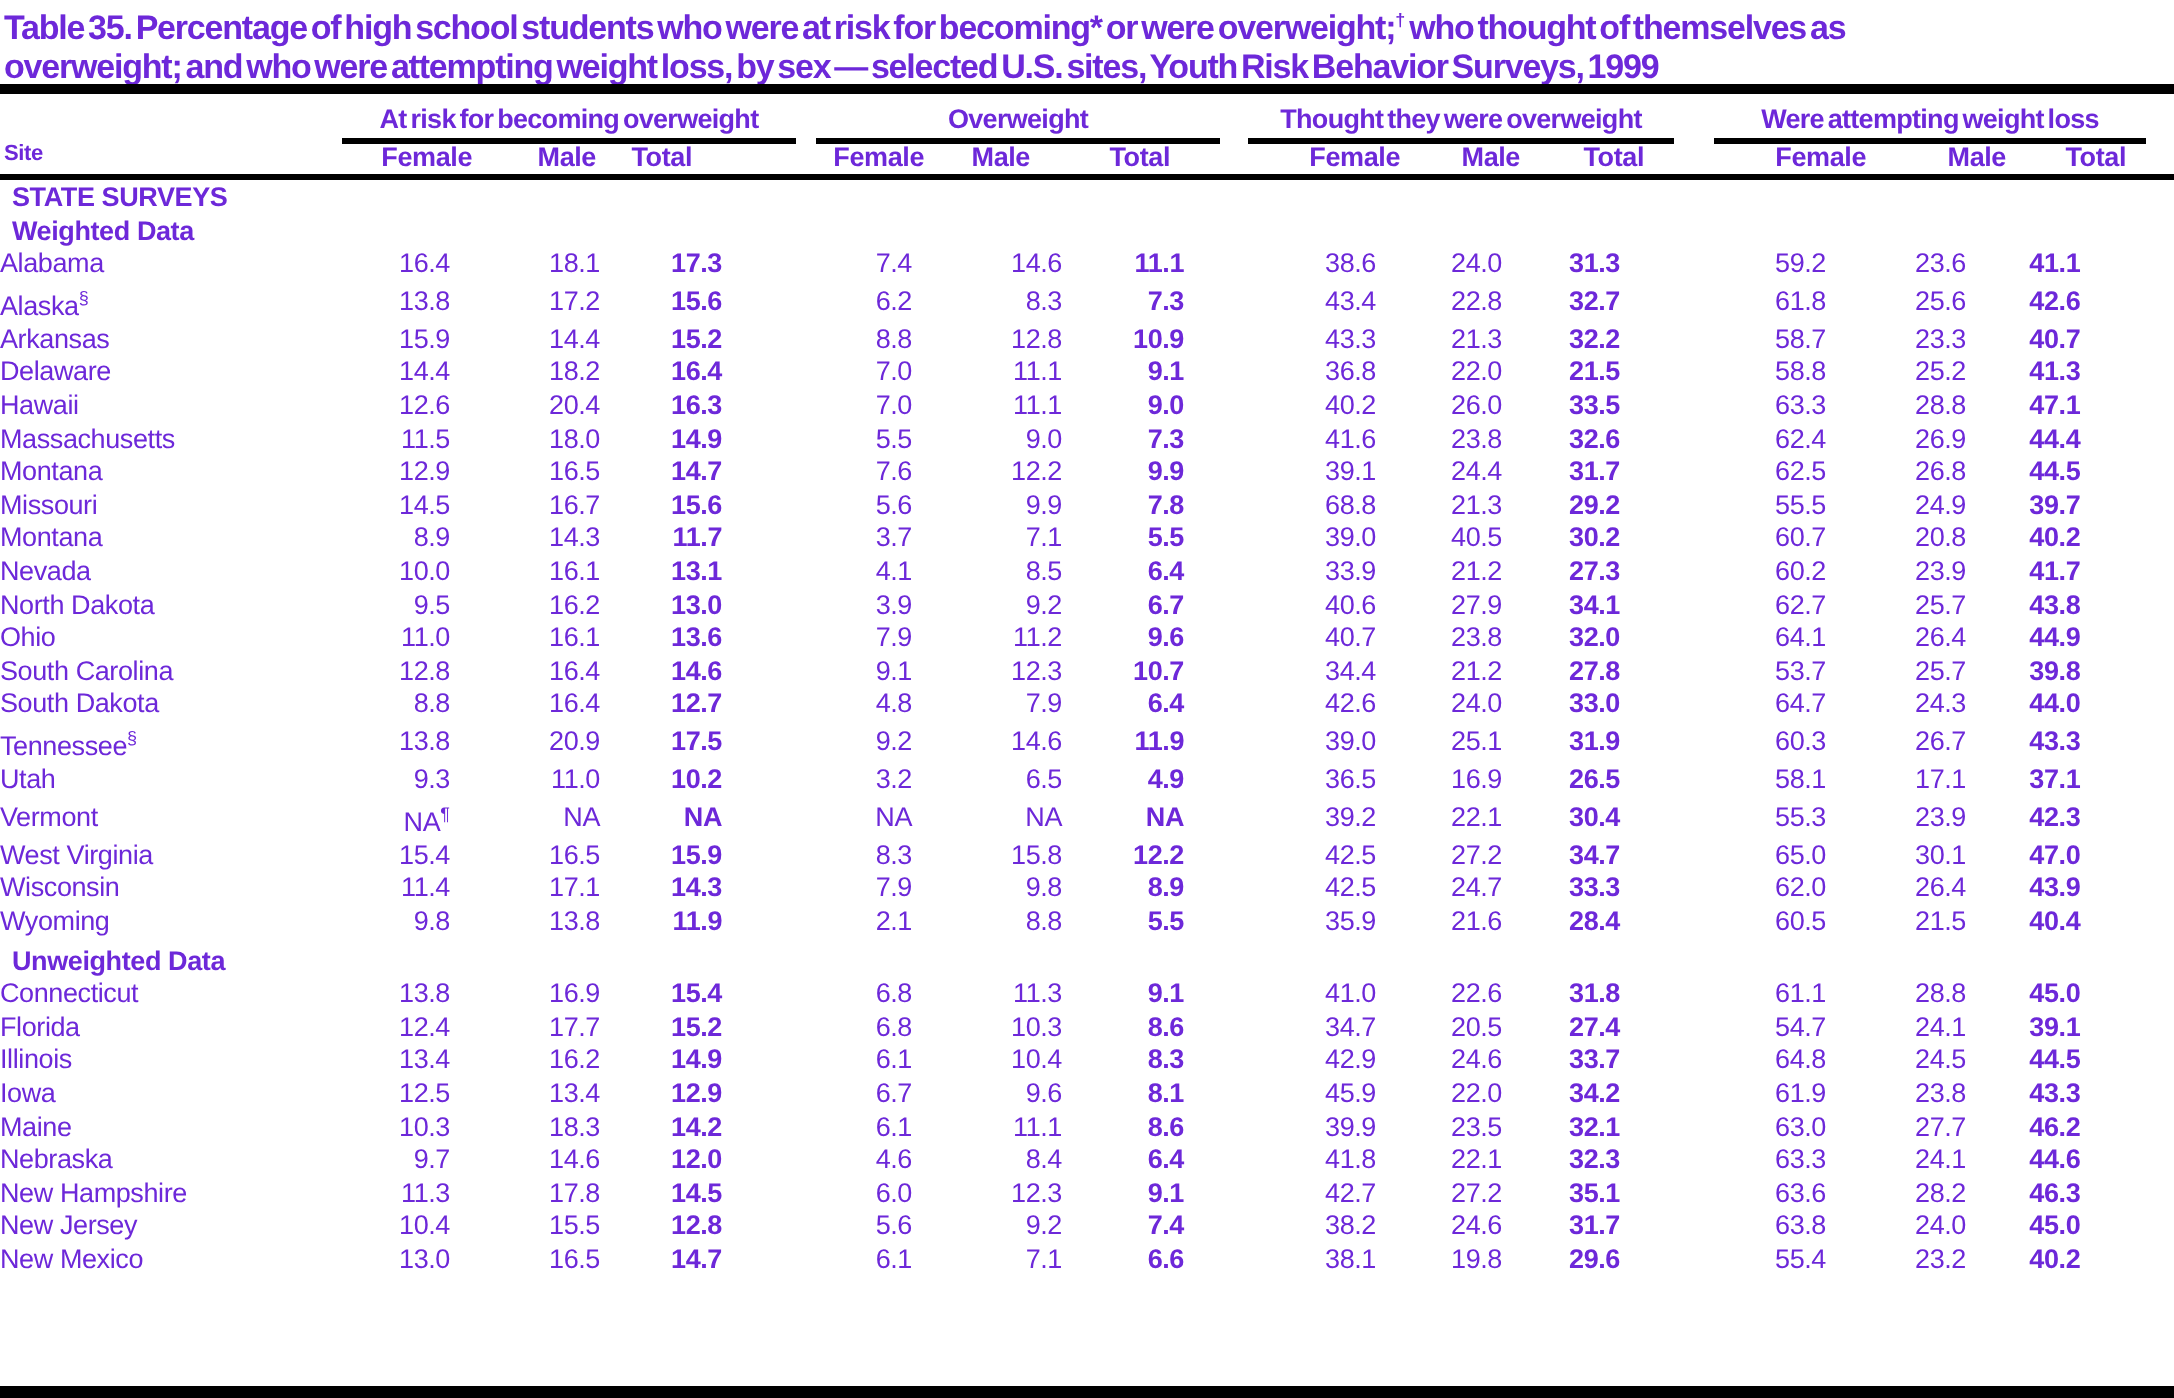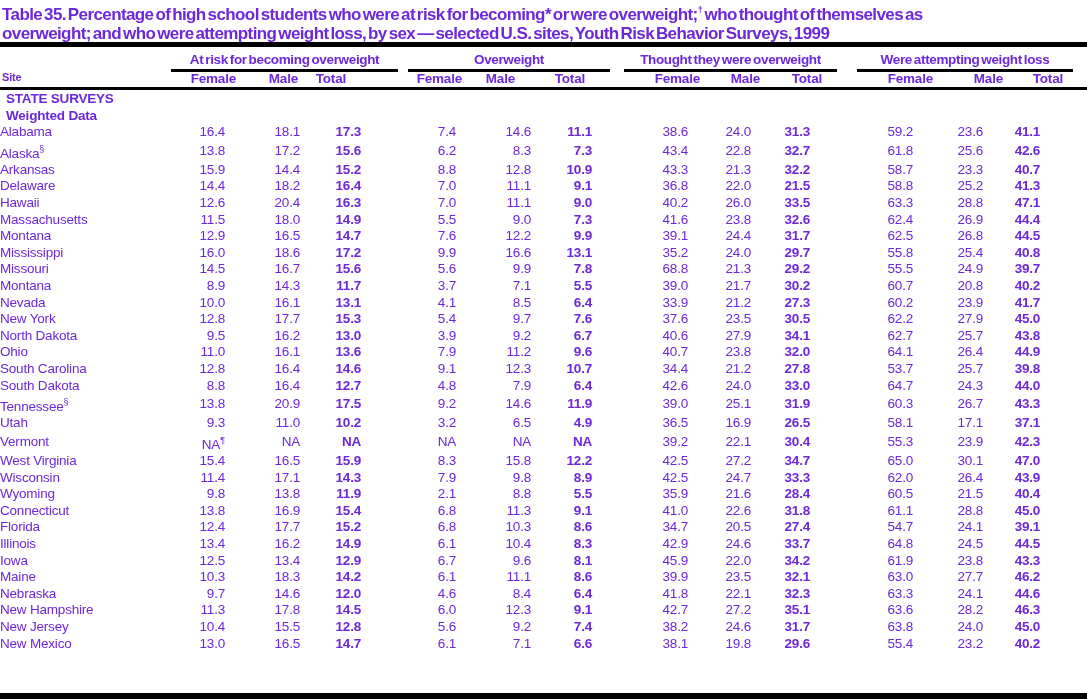--- a/index.html
+++ b/index.html
@@ -222,35 +222,20 @@
           <td class="num">12.2</td>
           <td class="num total">9.9</td>
           <td class="num">39.1</td>
           <td class="num">24.4</td>
           <td class="num total">31.7</td>
           <td class="num">62.5</td>
           <td class="num">26.8</td>
           <td class="num total">44.5</td>
         </tr>
         <tr>
-          <td class="site"><span>Mississippi</span></td>
-          <td class="num">16.0</td>
-          <td class="num">18.6</td>
-          <td class="num total">17.2</td>
-          <td class="num">9.9</td>
-          <td class="num">16.6</td>
-          <td class="num total">13.1</td>
-          <td class="num">35.2</td>
-          <td class="num">24.0</td>
-          <td class="num total">29.7</td>
-          <td class="num">55.8</td>
-          <td class="num">25.4</td>
-          <td class="num total">40.8</td>
-        </tr>
-        <tr>
           <td class="site"><span>Missouri</span></td>
           <td class="num">14.5</td>
           <td class="num">16.7</td>
           <td class="num total">15.6</td>
           <td class="num">5.6</td>
           <td class="num">9.9</td>
           <td class="num total">7.8</td>
           <td class="num">68.8</td>
           <td class="num">21.3</td>
           <td class="num total">29.2</td>
@@ -260,21 +245,21 @@
         </tr>
         <tr>
           <td class="site"><span>Montana</span></td>
           <td class="num">8.9</td>
           <td class="num">14.3</td>
           <td class="num total">11.7</td>
           <td class="num">3.7</td>
           <td class="num">7.1</td>
           <td class="num total">5.5</td>
           <td class="num">39.0</td>
-          <td class="num">21.7</td>
+          <td class="num">40.5</td>
           <td class="num total">30.2</td>
           <td class="num">60.7</td>
           <td class="num">20.8</td>
           <td class="num total">40.2</td>
         </tr>
         <tr>
           <td class="site"><span>Nevada</span></td>
           <td class="num">10.0</td>
           <td class="num">16.1</td>
           <td class="num total">13.1</td>
@@ -282,35 +267,20 @@
           <td class="num">8.5</td>
           <td class="num total">6.4</td>
           <td class="num">33.9</td>
           <td class="num">21.2</td>
           <td class="num total">27.3</td>
           <td class="num">60.2</td>
           <td class="num">23.9</td>
           <td class="num total">41.7</td>
         </tr>
         <tr>
-          <td class="site"><span>New York</span></td>
-          <td class="num">12.8</td>
-          <td class="num">17.7</td>
-          <td class="num total">15.3</td>
-          <td class="num">5.4</td>
-          <td class="num">9.7</td>
-          <td class="num total">7.6</td>
-          <td class="num">37.6</td>
-          <td class="num">23.5</td>
-          <td class="num total">30.5</td>
-          <td class="num">62.2</td>
-          <td class="num">27.9</td>
-          <td class="num total">45.0</td>
-        </tr>
-        <tr>
           <td class="site"><span>North Dakota</span></td>
           <td class="num">9.5</td>
           <td class="num">16.2</td>
           <td class="num total">13.0</td>
           <td class="num">3.9</td>
           <td class="num">9.2</td>
           <td class="num total">6.7</td>
           <td class="num">40.6</td>
           <td class="num">27.9</td>
           <td class="num total">34.1</td>
@@ -446,20 +416,23 @@
           <td class="num">2.1</td>
           <td class="num">8.8</td>
           <td class="num total">5.5</td>
           <td class="num">35.9</td>
           <td class="num">21.6</td>
           <td class="num total">28.4</td>
           <td class="num">60.5</td>
           <td class="num">21.5</td>
           <td class="num total">40.4</td>
         </tr>
+        <tr class="section-heading section-gap">
+          <td colspan="13">Unweighted Data</td>
+        </tr>
         <tr>
           <td class="site"><span>Connecticut</span></td>
           <td class="num">13.8</td>
           <td class="num">16.9</td>
           <td class="num total">15.4</td>
           <td class="num">6.8</td>
           <td class="num">11.3</td>
           <td class="num total">9.1</td>
           <td class="num">41.0</td>
           <td class="num">22.6</td>

